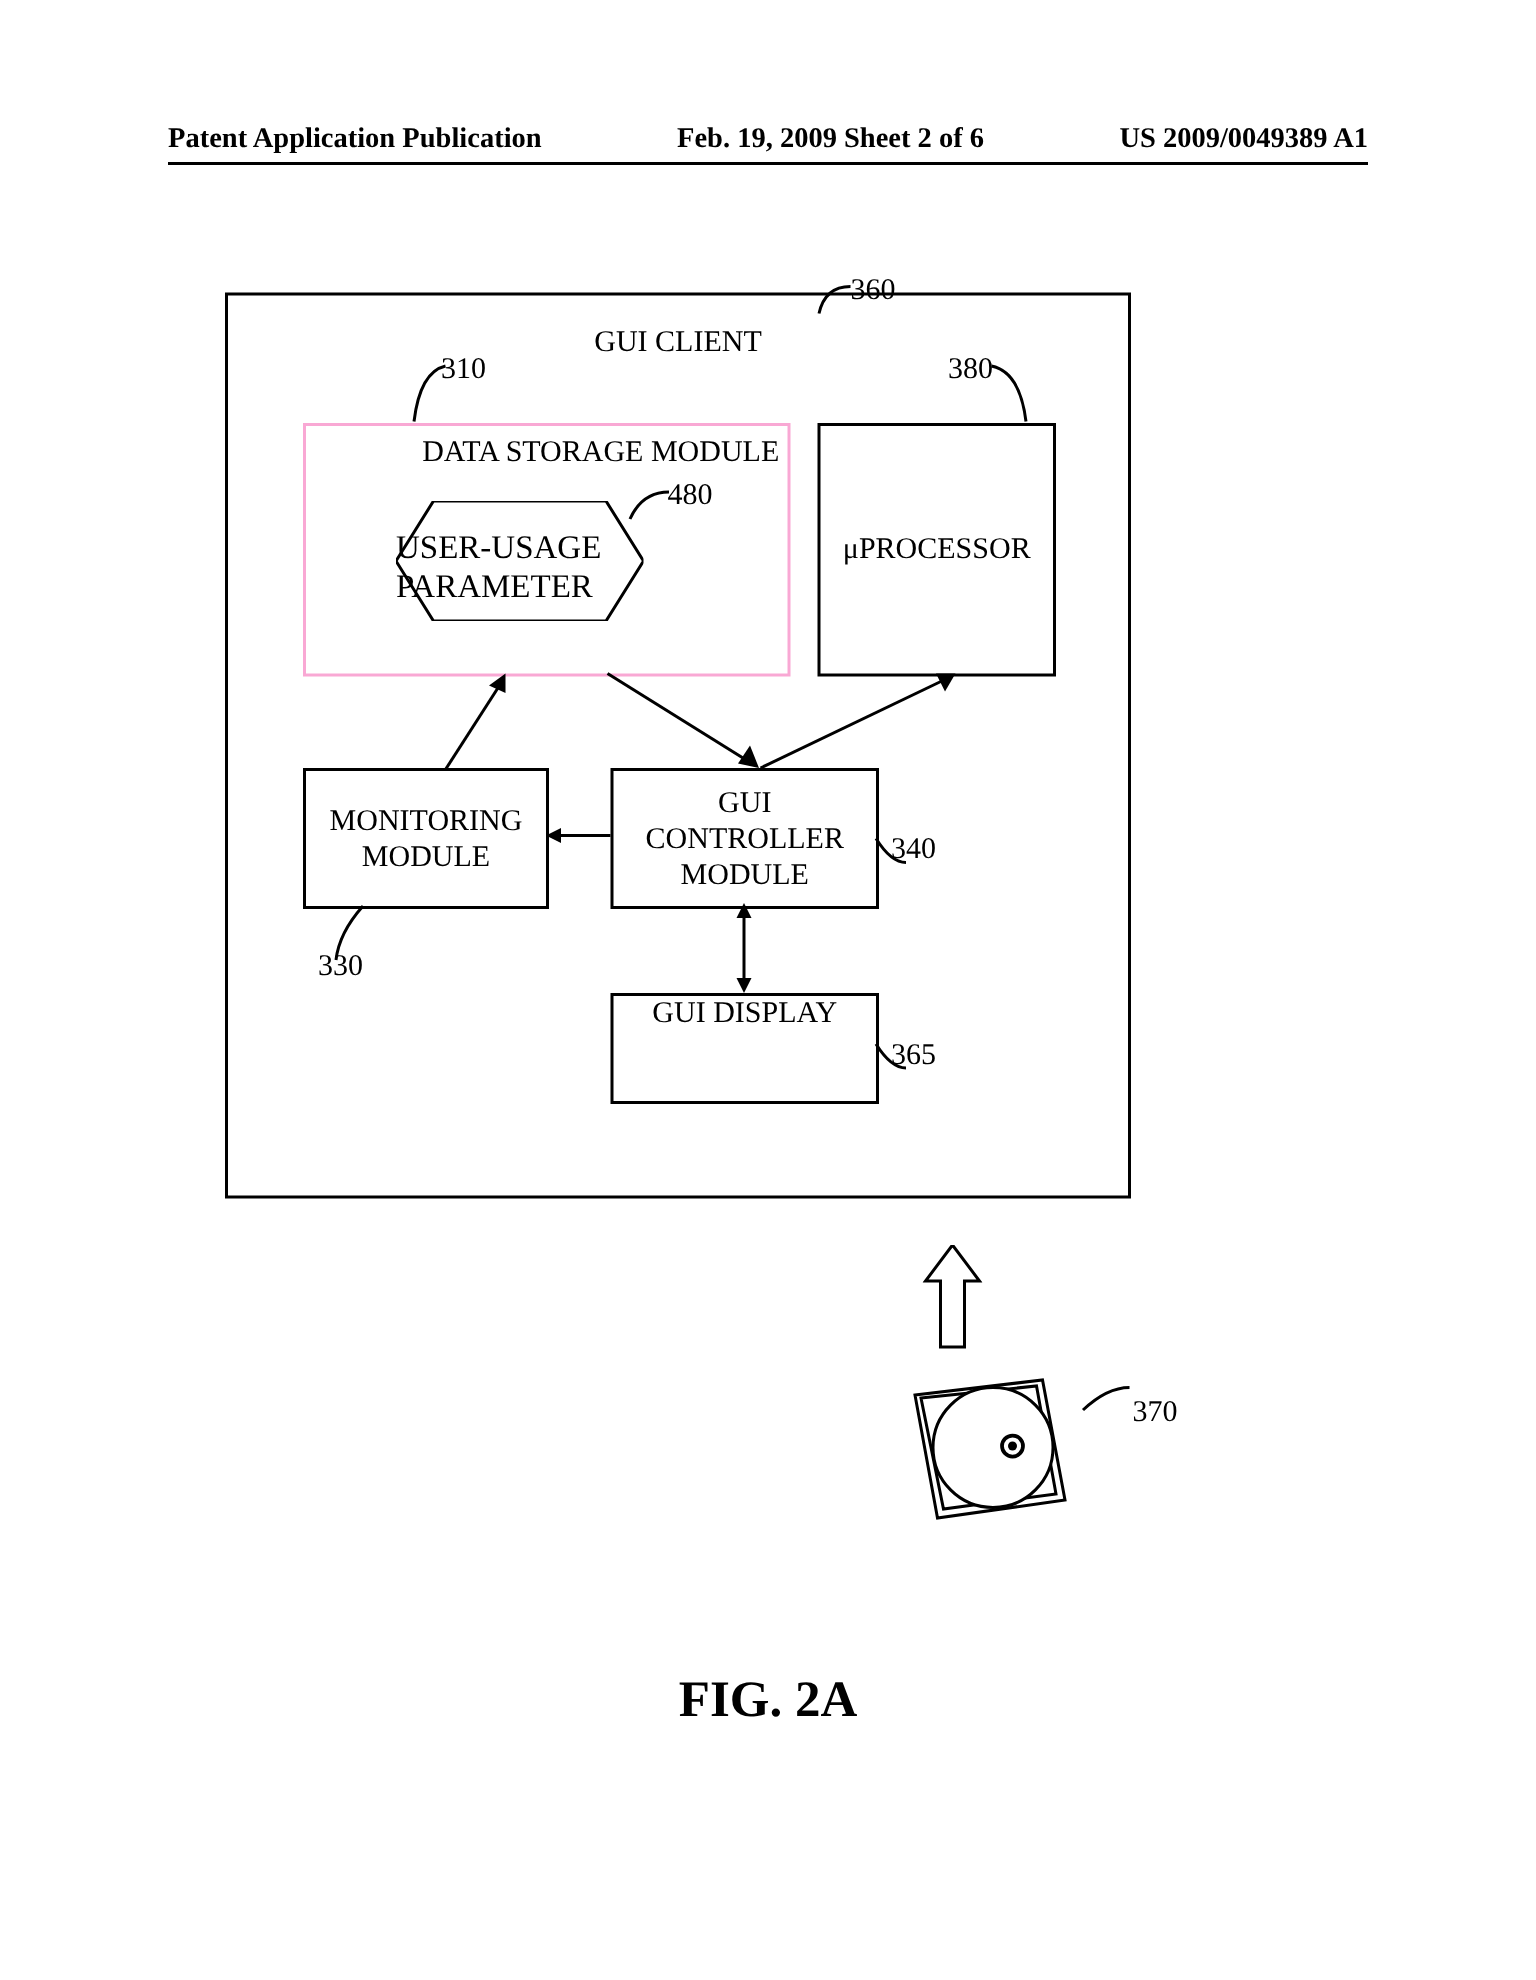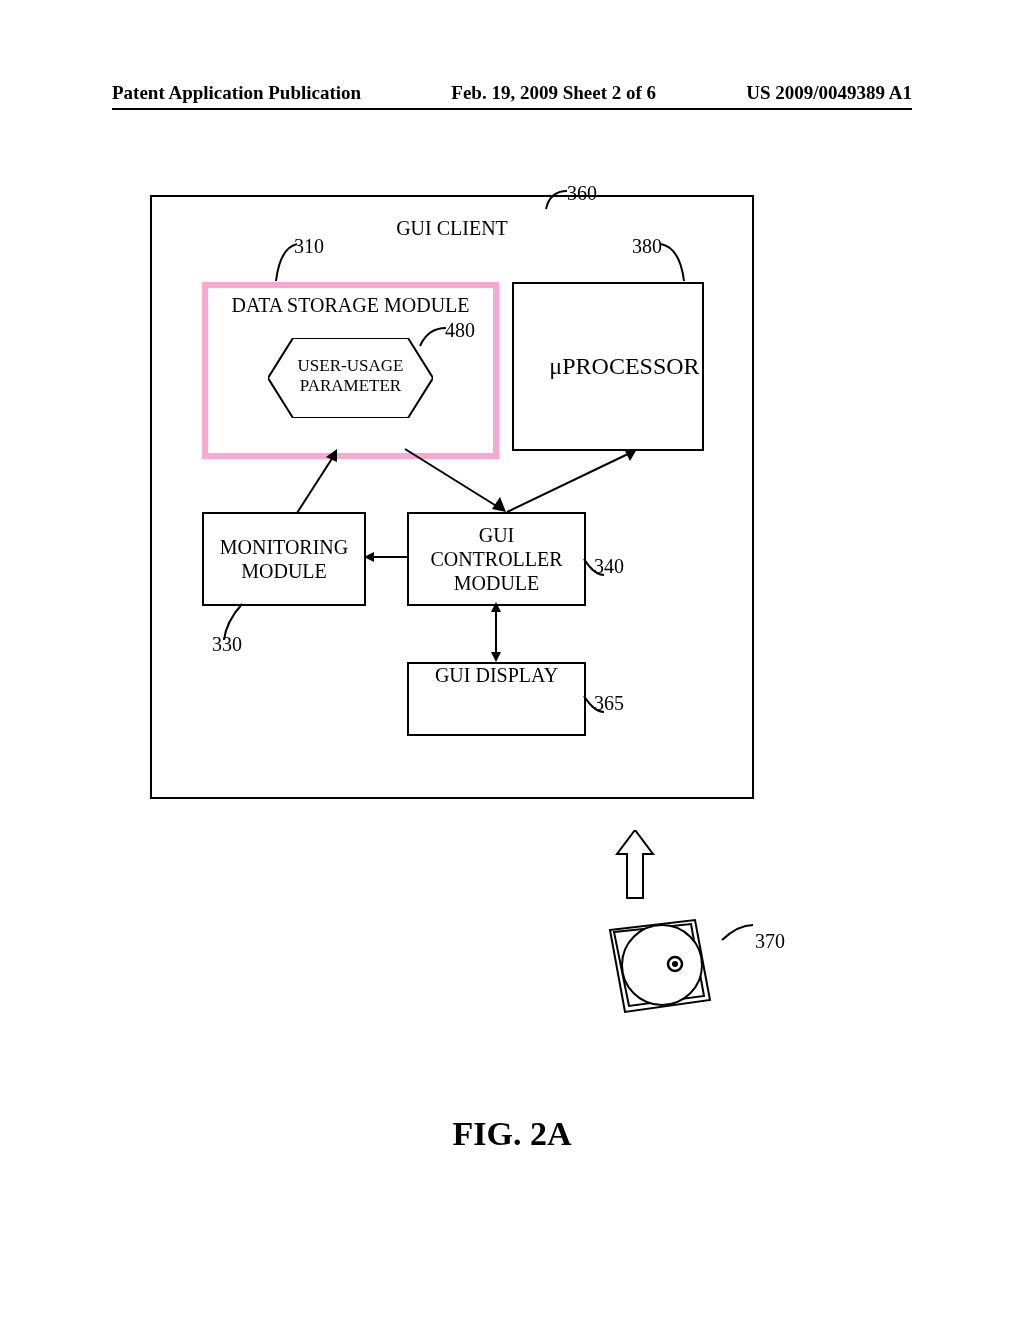--- a/index.html
+++ b/index.html
@@ -44,21 +44,22 @@
   width: 100%;
   text-align: center;
   font-size: 20px;
 }
 .data-storage {
   position: absolute;
   top: 85px;
   left: 50px;
   width: 285px;
   height: 165px;
-  border: 6px solid #f9a8d4;
+  border: 2px solid #f9a8d4;
+  padding-left: 36px;
 }
 .data-storage-label {
   position: absolute;
   top: 6px;
   width: 100%;
   text-align: center;
   font-size: 20px;
 }
 .user-usage {
   position: absolute;
@@ -69,36 +70,35 @@
 }
 .user-usage-hex {
   position: absolute;
   width: 100%;
   height: 100%;
 }
 .user-usage-text {
   position: absolute;
   top: 18px;
   width: 100%;
-  text-align: center;
-  font-size: 17px;
+  text-align: left;
+  font-size: 22px;
   line-height: 1.2;
 }
 .processor {
   position: absolute;
   top: 85px;
   right: 48px;
   width: 155px;
   height: 165px;
   border: 2px solid #000;
   display: flex;
   align-items: center;
   justify-content: center;
-  font-size: 24px;
-  padding-left: 33px;
+  font-size: 20px;
 }
 .monitoring {
   position: absolute;
   top: 315px;
   left: 50px;
   width: 160px;
   height: 90px;
   border: 2px solid #000;
   display: flex;
   align-items: center;

